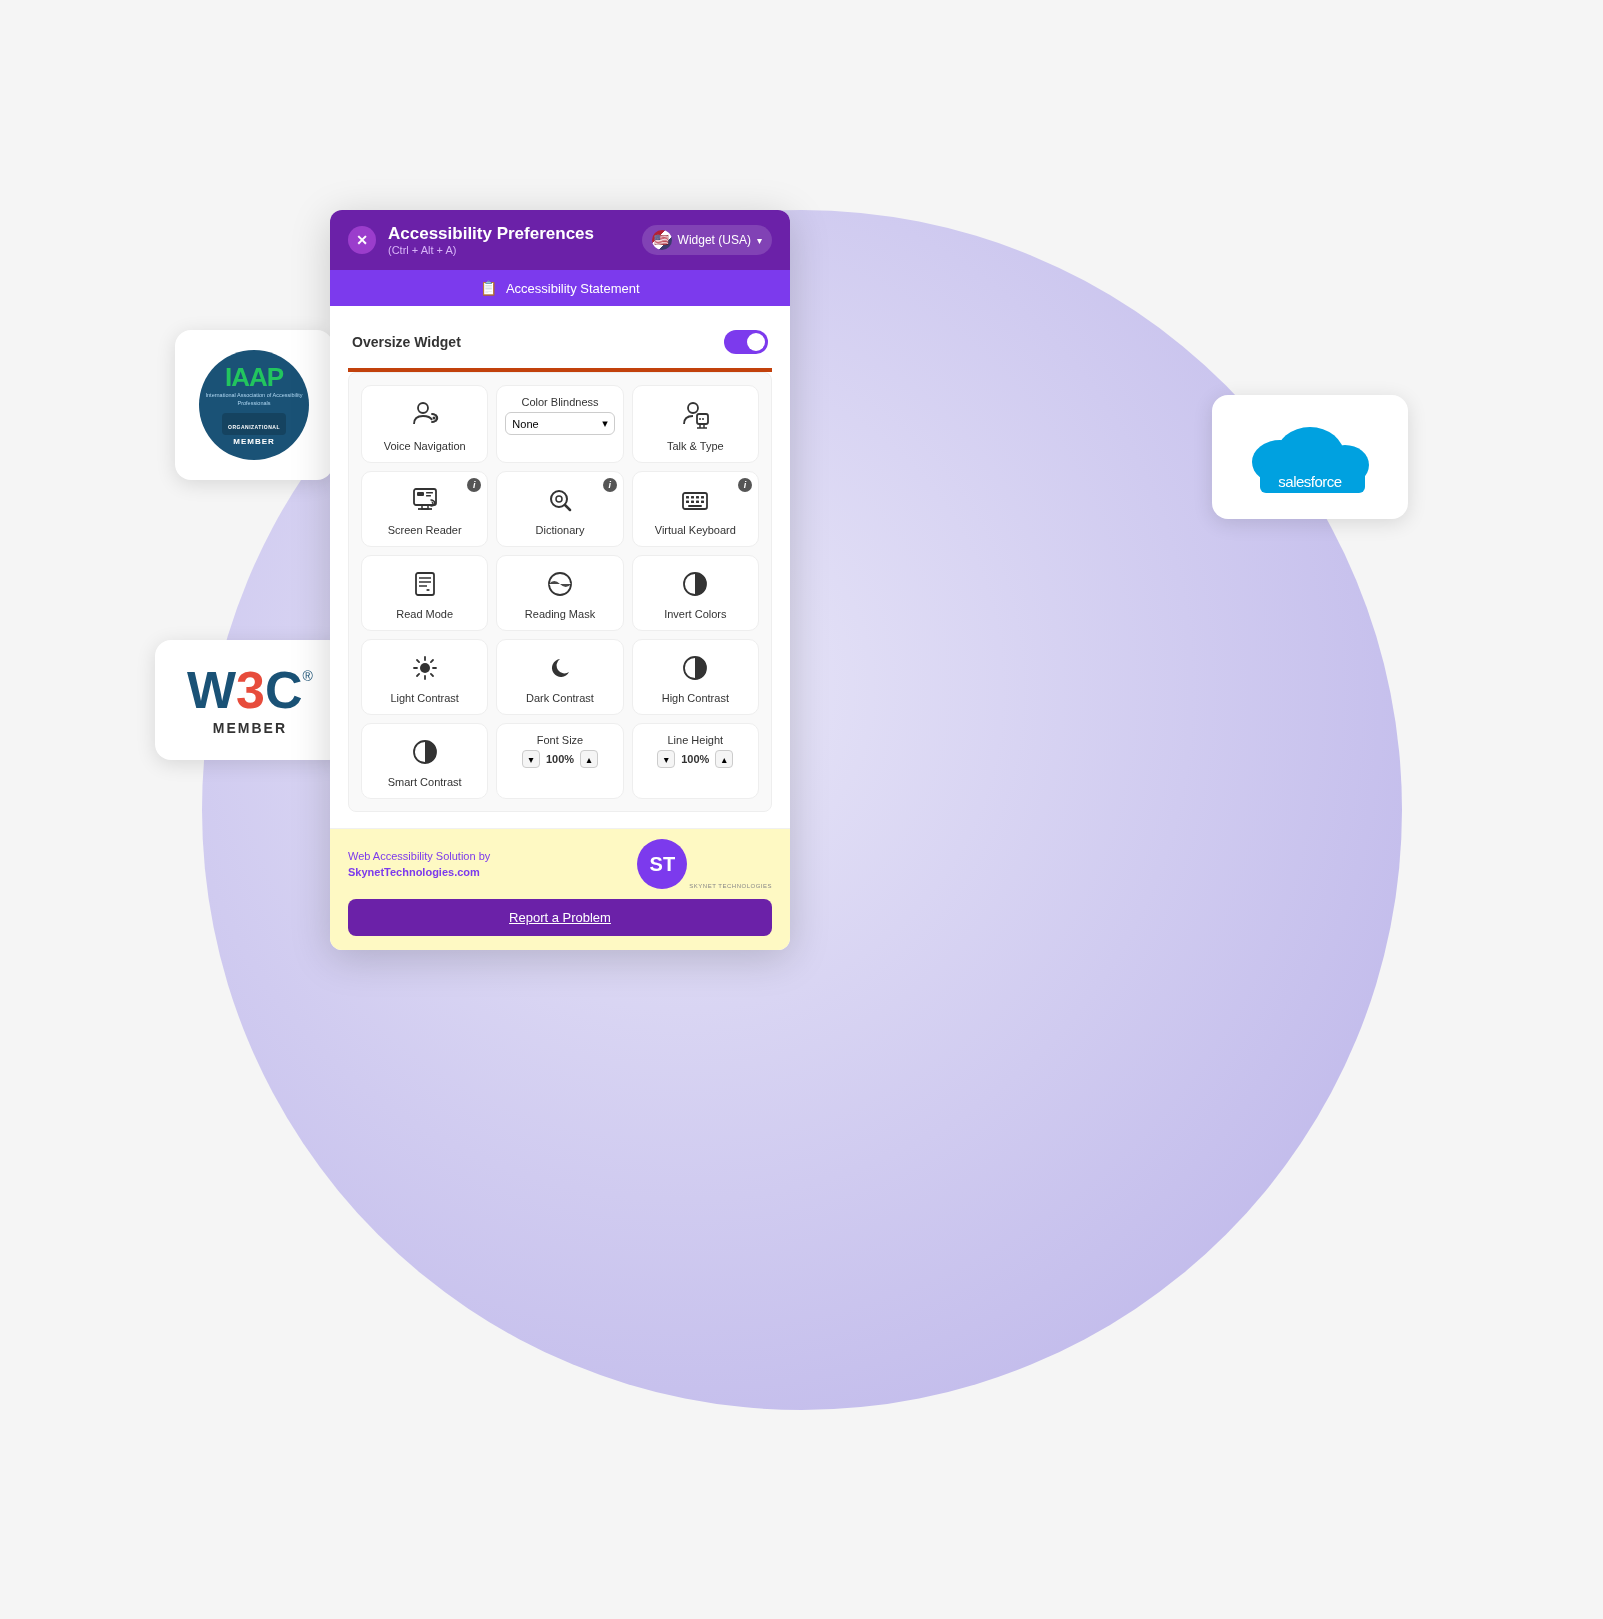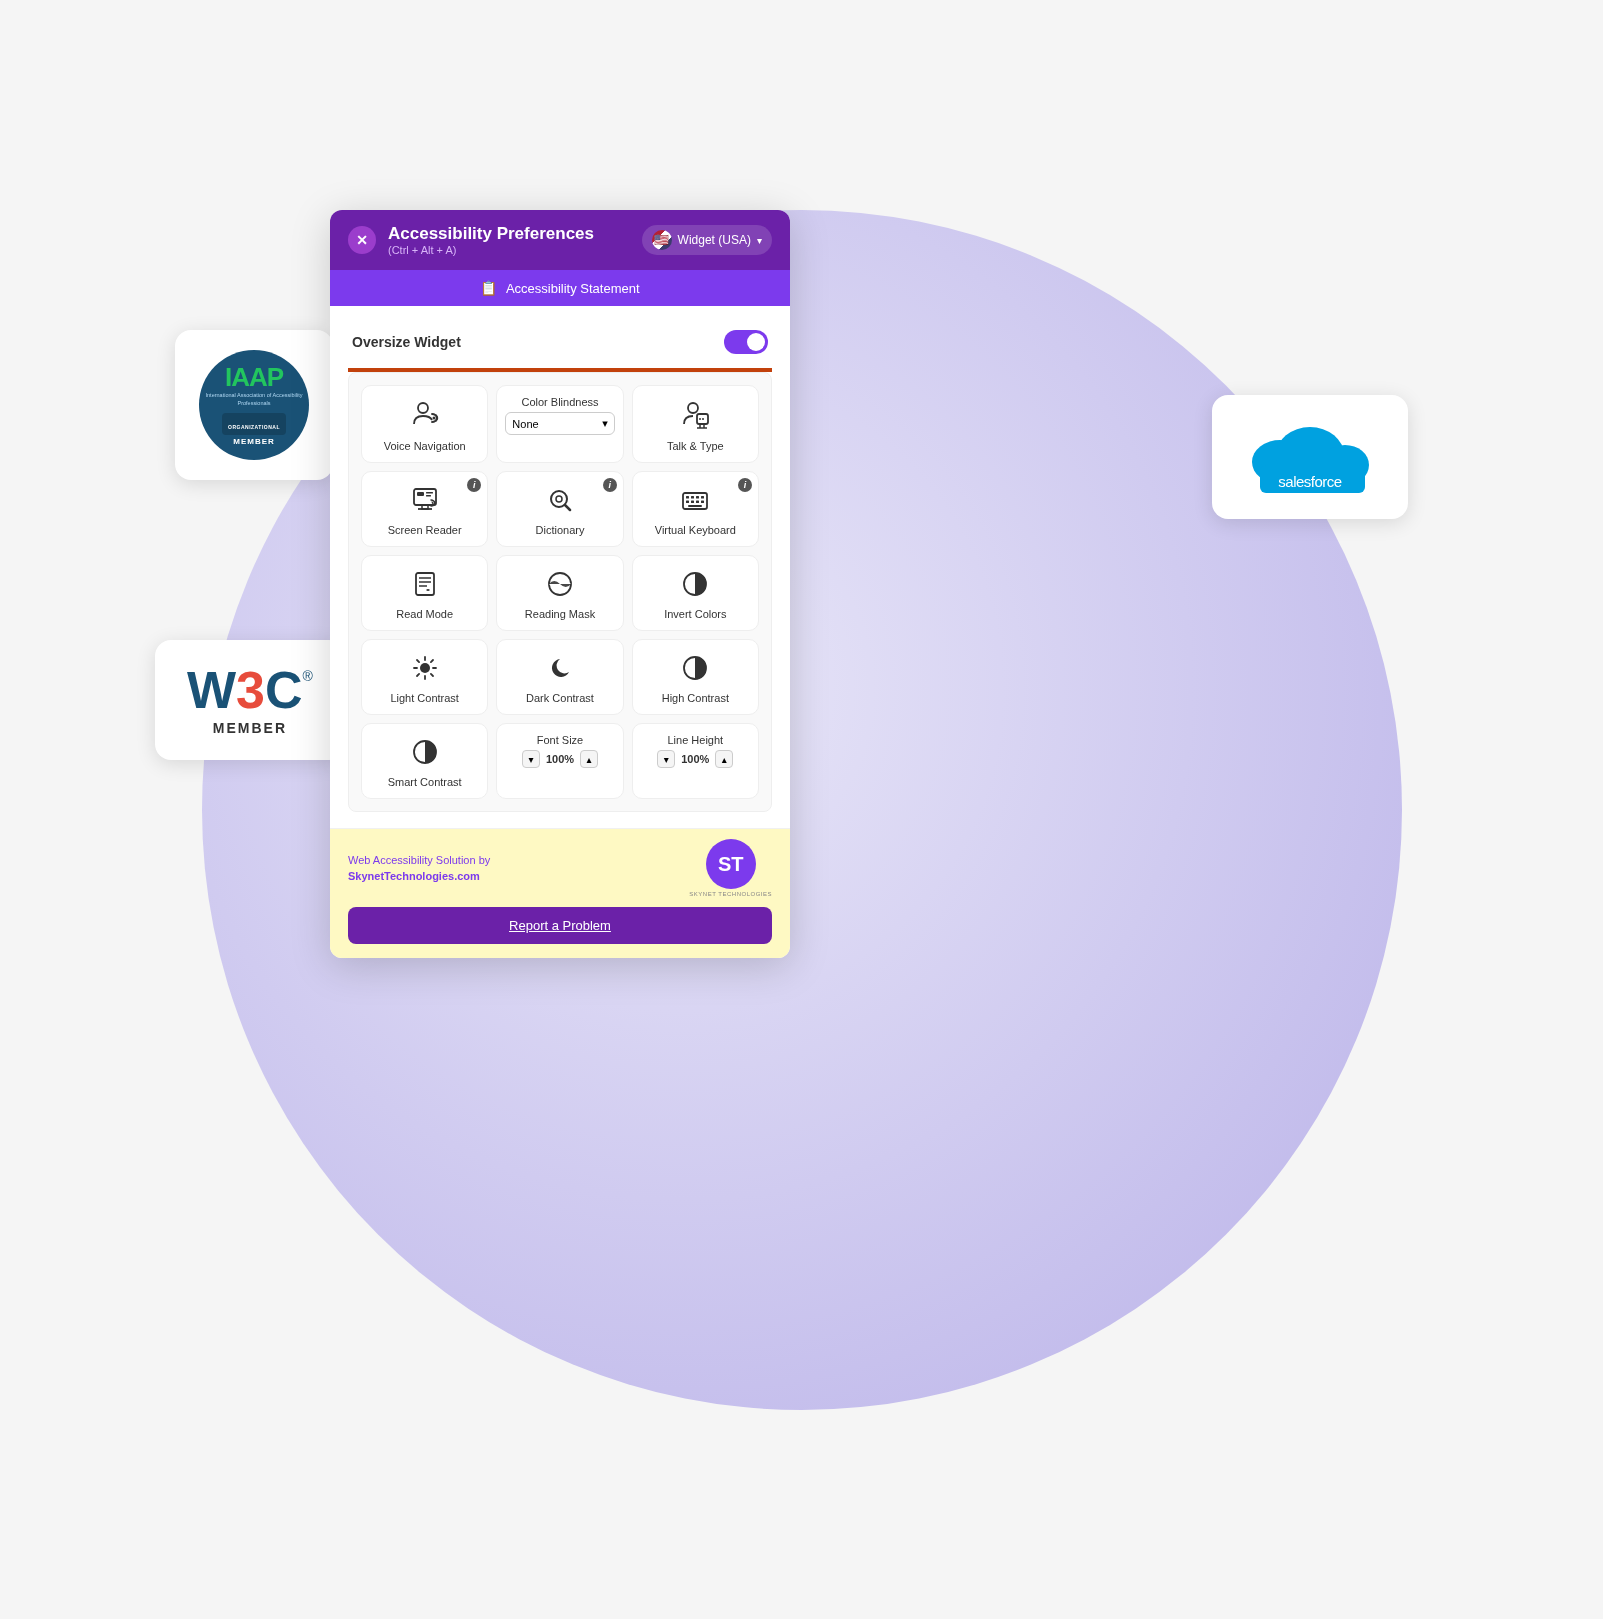--- a/index.html
+++ b/index.html
@@ -798,21 +798,21 @@
     </div>
 
     <div class="widget-footer">
       <div class="footer-branding">
         <div>
           <div class="footer-text">
             <span>Web Accessibility Solution by</span><br>
             <span style="color:#7c3aed; font-weight:600;">SkynetTechnologies.com</span>
           </div>
         </div>
-        <div style="display:flex;flex-direction:column;align-items:center;gap:2px;">
+        <div style="display:flex;flex-direction:row;align-items:flex-end;gap:2px;">
           <div class="footer-logo">
             <span>ST</span>
           </div>
           <span style="font-size:6px;color:#888;letter-spacing:0.5px;">SKYNET TECHNOLOGIES</span>
         </div>
       </div>
       <button class="report-btn">Report a Problem</button>
     </div>
   </div>
 </div>

